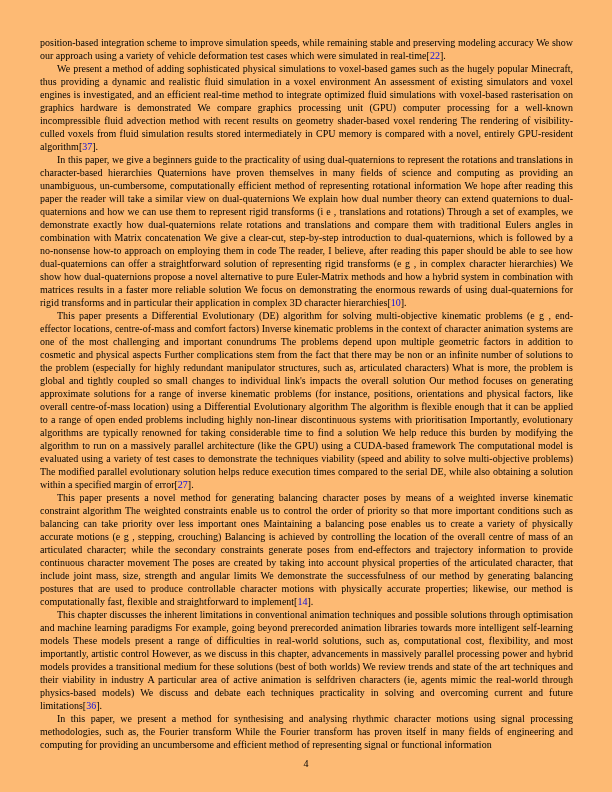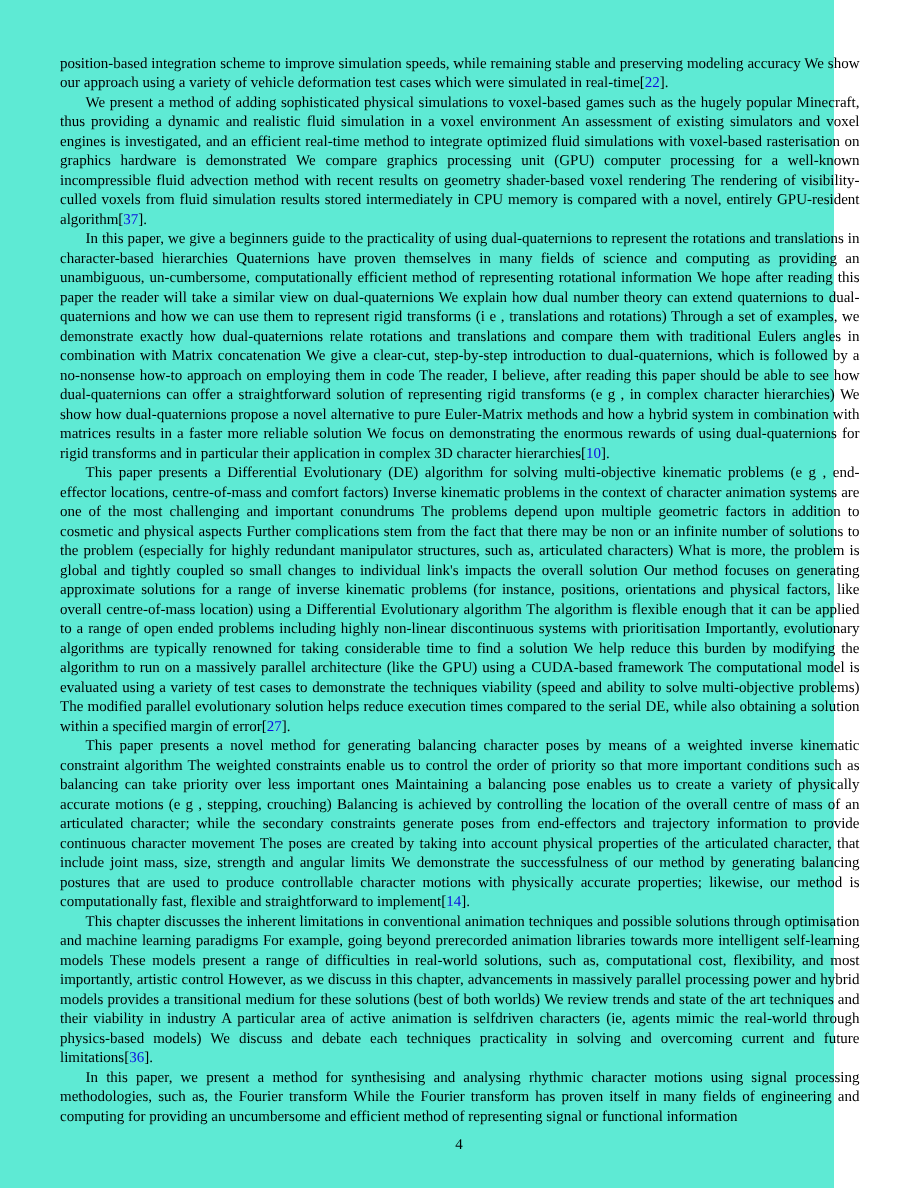--- a/index.html
+++ b/index.html
@@ -5,23 +5,23 @@
     html, body {
       margin: 0;
       padding: 0;
       width: 612px;
       height: 792px;
       background: #ffffff;
       overflow: hidden;
     }
     .page {
       position: relative;
-      width: 556px;
+      width: 612px;
       height: 792px;
-      background: #5eead4;
+      background: #fdba74;
       font-family: "Liberation Serif", "DejaVu Serif", serif;
       color: #000000;
     }
     .text-block {
       position: absolute;
       left: 40px;
       top: 36px;
       width: 533px;
       font-size: 10px;
       line-height: 13px;

